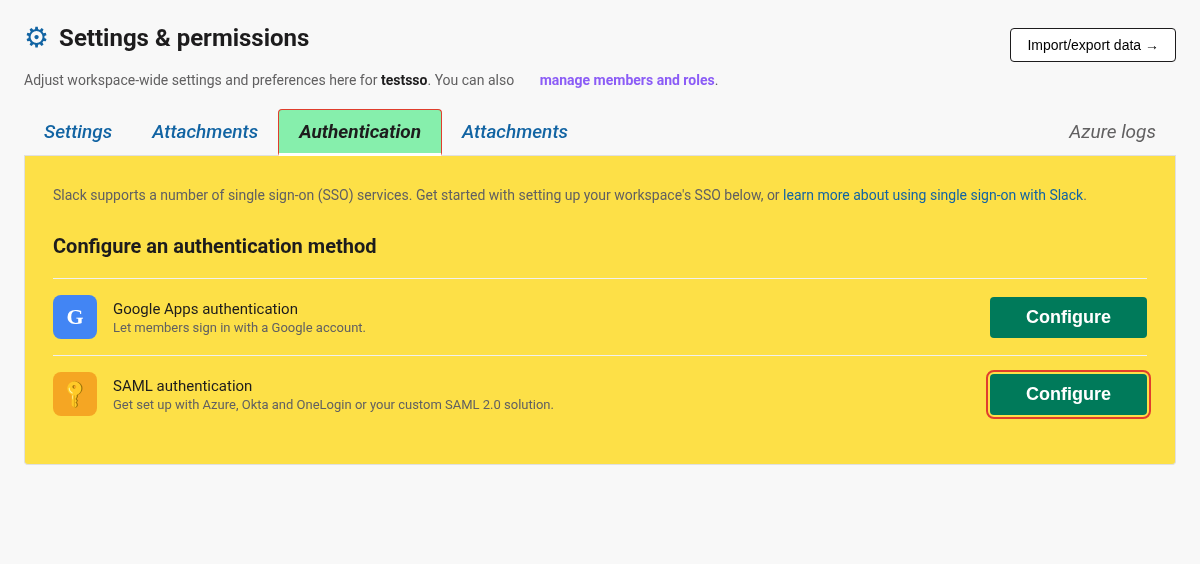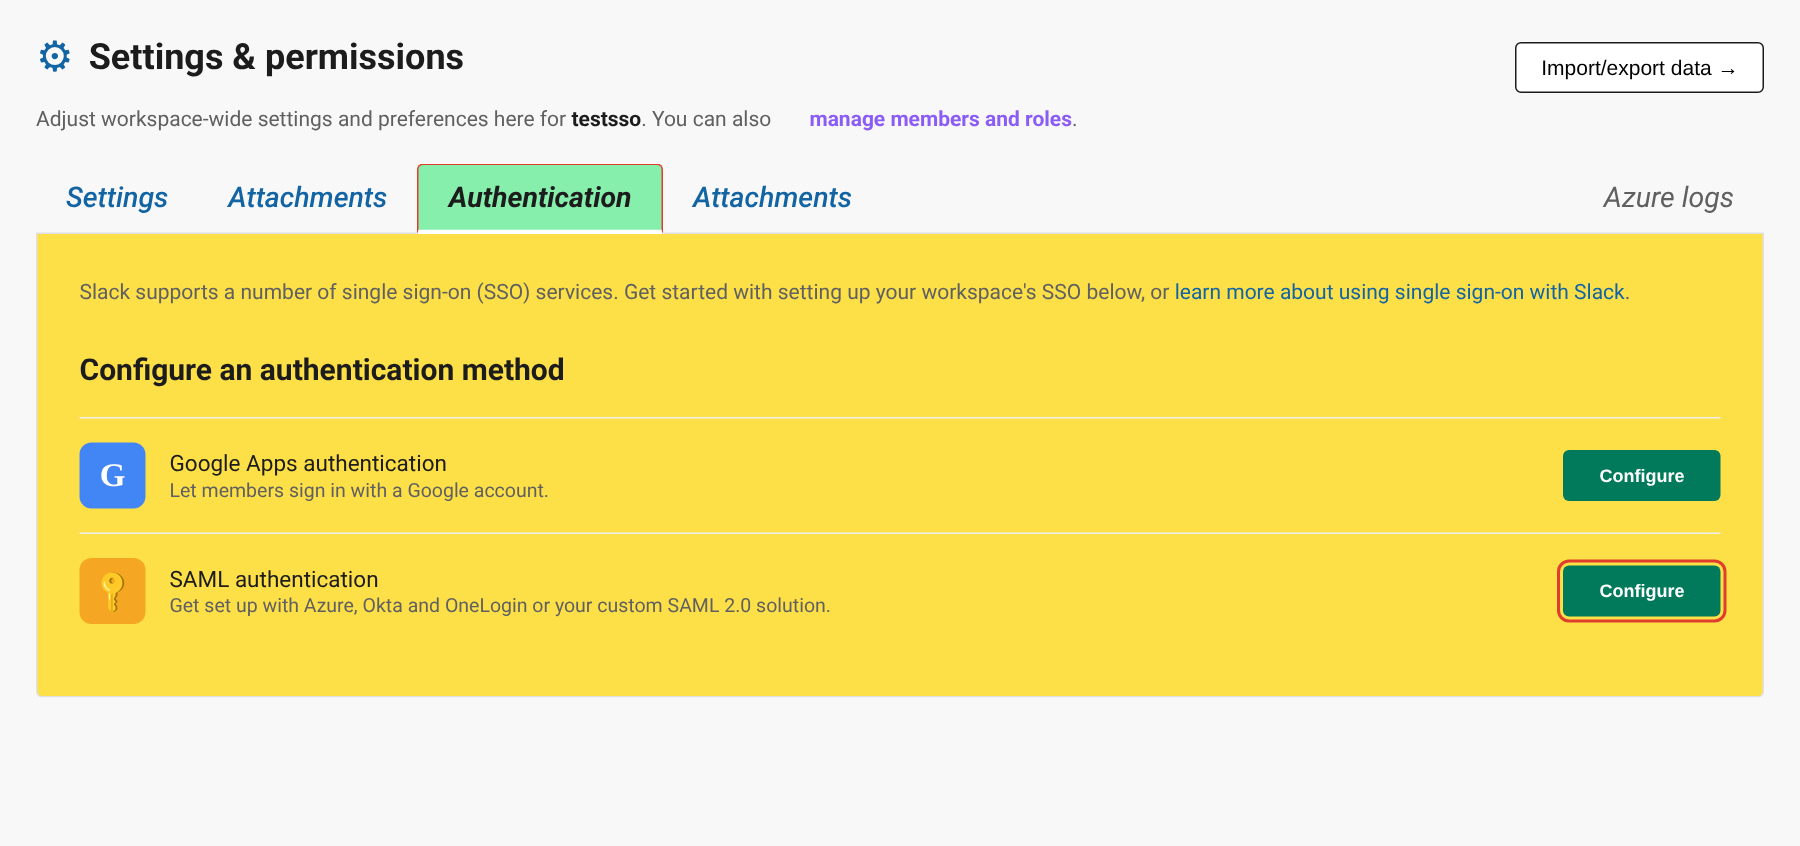--- a/index.html
+++ b/index.html
@@ -145,22 +145,22 @@
     }
     .auth-desc {
       font-size: 13px;
       color: #616061;
     }
     .configure-btn {
       background: #007a5a;
       color: #fff;
       border: none;
       border-radius: 4px;
-      padding: 10px 24px;
-      font-size: 12px;
+      padding: 10px 36px;
+      font-size: 18px;
       font-weight: 700;
       cursor: pointer;
       white-space: nowrap;
       flex-shrink: 0;
     }
     .configure-btn.highlighted {
       outline: 2.5px solid #e03e2d;
       outline-offset: 2px;
     }
     .saml-key-icon {

